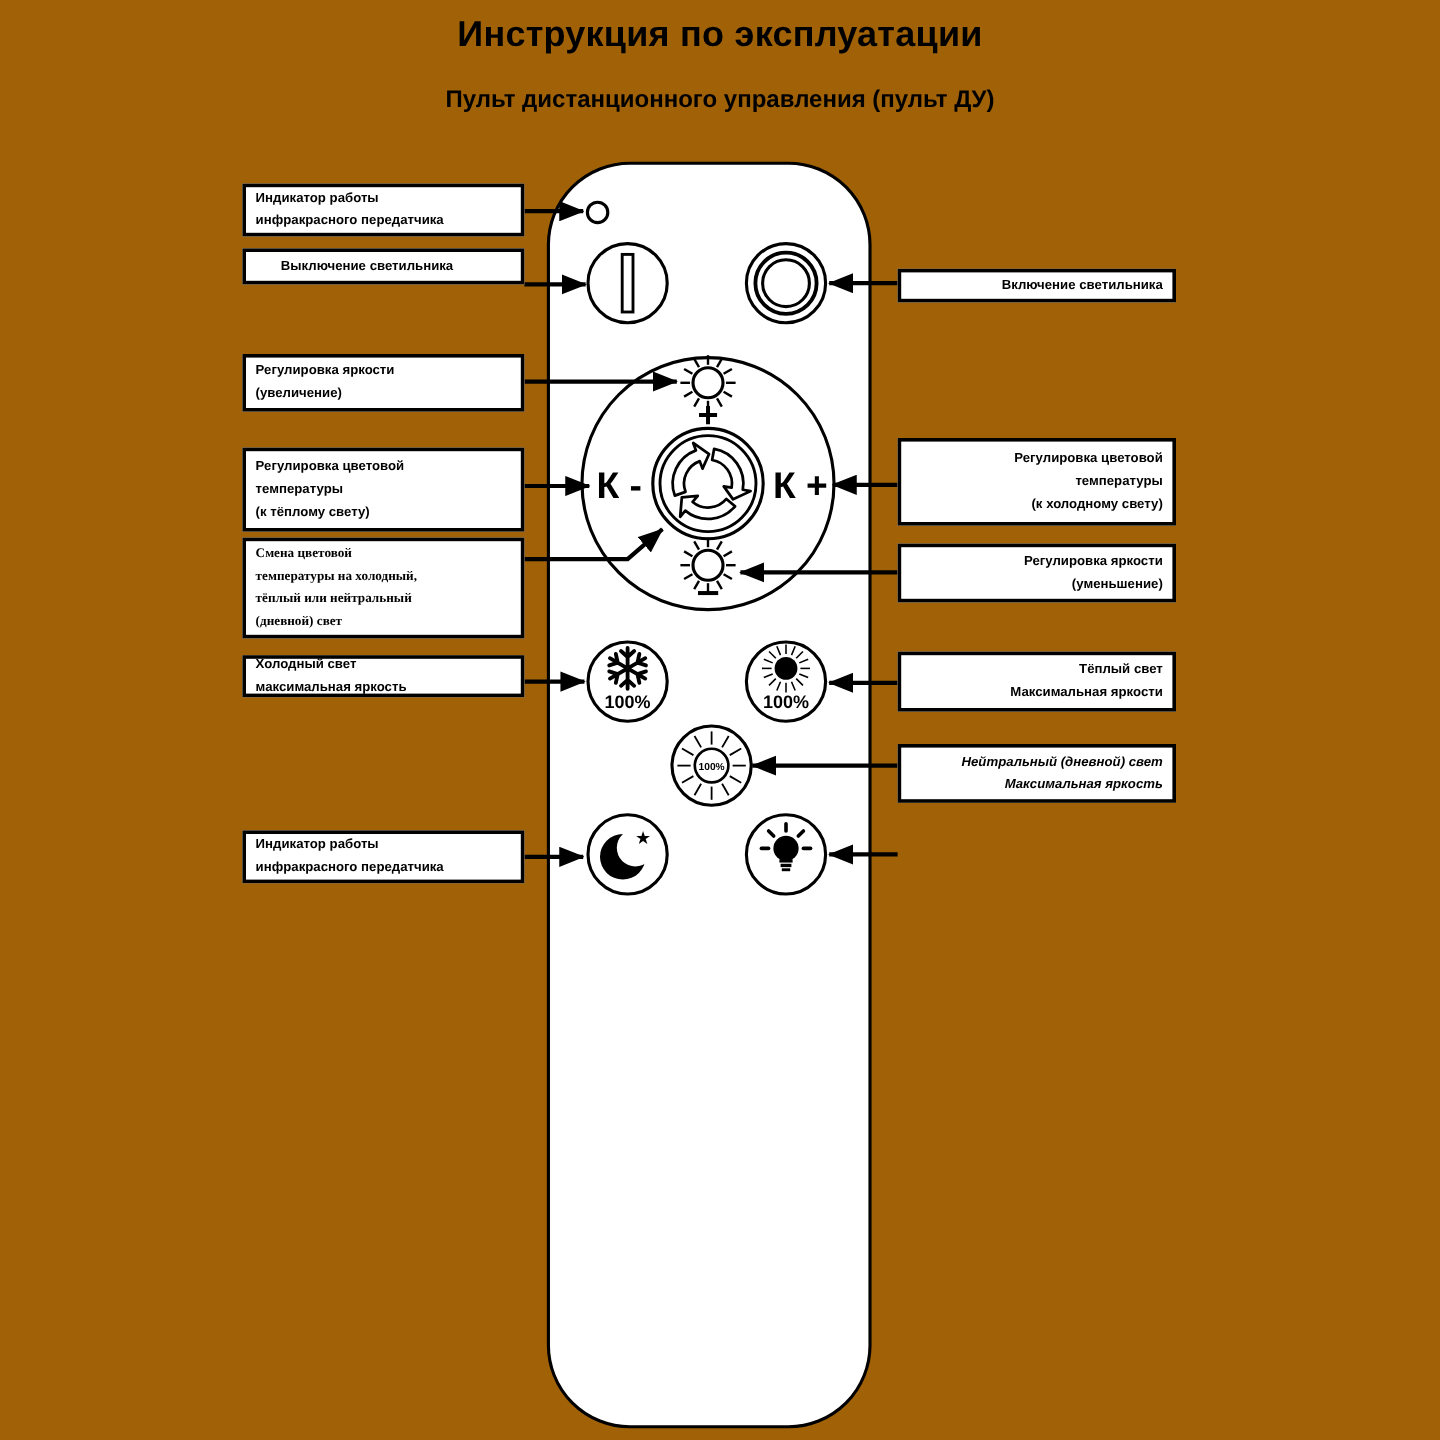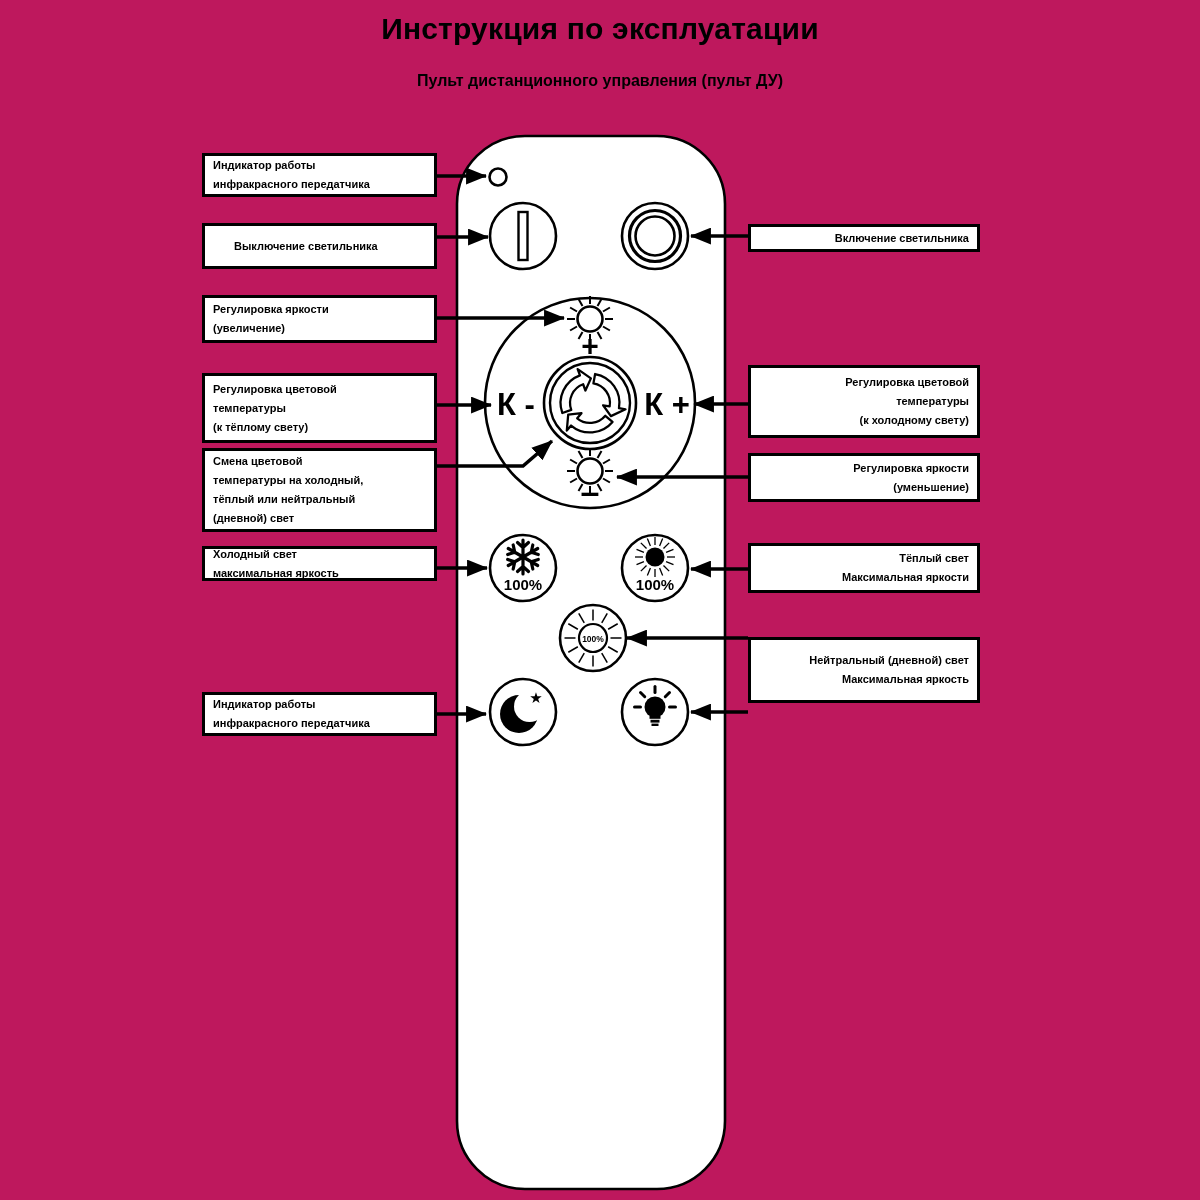--- a/index.html
+++ b/index.html
@@ -1,30 +1,30 @@
 <!DOCTYPE html>
 <html><head>
 <meta charset="utf-8">
 <style>
   html,body{margin:0;padding:0;background:#fff;}
   #canvas{
     position:relative;
     width:1200px;height:1200px;
-    background:#be185d;
+    background:#a16207;
     font-family:"Liberation Sans","DejaVu Sans",sans-serif;
     color:#000;
     overflow:hidden;
   }
   .page-title{
     position:absolute;left:0;top:12px;width:1200px;
     text-align:center;font-size:30px;font-weight:bold;letter-spacing:.2px;
   }
   .page-subtitle{
     position:absolute;left:0;top:72px;width:1200px;
-    text-align:center;font-size:16px;font-weight:bold;
+    text-align:center;font-size:20px;font-weight:bold;
   }
   svg.layer{position:absolute;left:0;top:0;}
   .callout{
     position:absolute;
     box-sizing:border-box;
     border:3px solid #000;
     background:#fff;
     font-size:11px;font-weight:bold;line-height:19px;
     padding:1px 8px;
     display:flex;flex-direction:column;justify-content:center;
@@ -224,39 +224,39 @@
       <line x1="748" y1="404" x2="694" y2="404" marker-end="url(#ah)"></line>
       <line x1="748" y1="477" x2="617" y2="477" marker-end="url(#ah)"></line>
       <line x1="748" y1="569" x2="691" y2="569" marker-end="url(#ah)"></line>
       <line x1="748" y1="638" x2="627" y2="638" marker-end="url(#ah)"></line>
       <line x1="748" y1="712" x2="691" y2="712" marker-end="url(#ah)"></line>
     </g>
   </svg>
 
   <div class="callout left-side" style="top:153px;height:44px;">Индикатор работы
 инфракрасного передатчика</div>
-  <div class="callout left-side" style="top:223px;height:46px;padding-left:29px;">Выключение светильника</div>
+  <div class="callout left-side" style="top:207px;height:30px;padding-left:29px;">Выключение светильника</div>
   <div class="callout left-side" style="top:295px;height:48px;">Регулировка яркости
 (увеличение)</div>
   <div class="callout left-side" style="top:373px;height:70px;">Регулировка цветовой
 температуры
 (к тёплому свету)</div>
-  <div class="callout left-side" style="top:448px;height:84px;">Смена цветовой
+  <div class="callout left-side" style="top:448px;height:84px;font-family:Liberation Serif, serif;">Смена цветовой
 температуры на холодный,
 тёплый или нейтральный
 (дневной) свет</div>
   <div class="callout left-side" style="top:546px;height:35px;">Холодный свет
 максимальная яркость</div>
   <div class="callout left-side" style="top:692px;height:44px;">Индикатор работы
 инфракрасного передатчика</div>
 
   <div class="callout right-side" style="top:224px;height:28px;">Включение светильника</div>
   <div class="callout right-side" style="top:365px;height:73px;">Регулировка цветовой
 температуры
 (к холодному свету)</div>
   <div class="callout right-side" style="top:453px;height:49px;">Регулировка яркости
 (уменьшение)</div>
   <div class="callout right-side" style="top:543px;height:50px;">Тёплый свет
 Максимальная яркости</div>
-  <div class="callout right-side" style="top:637px;height:66px;">Нейтральный (дневной) свет
+  <div class="callout right-side" style="top:620px;height:49px;font-style:italic;">Нейтральный (дневной) свет
 Максимальная яркость</div>
 
 </div>
 
 </body></html>

